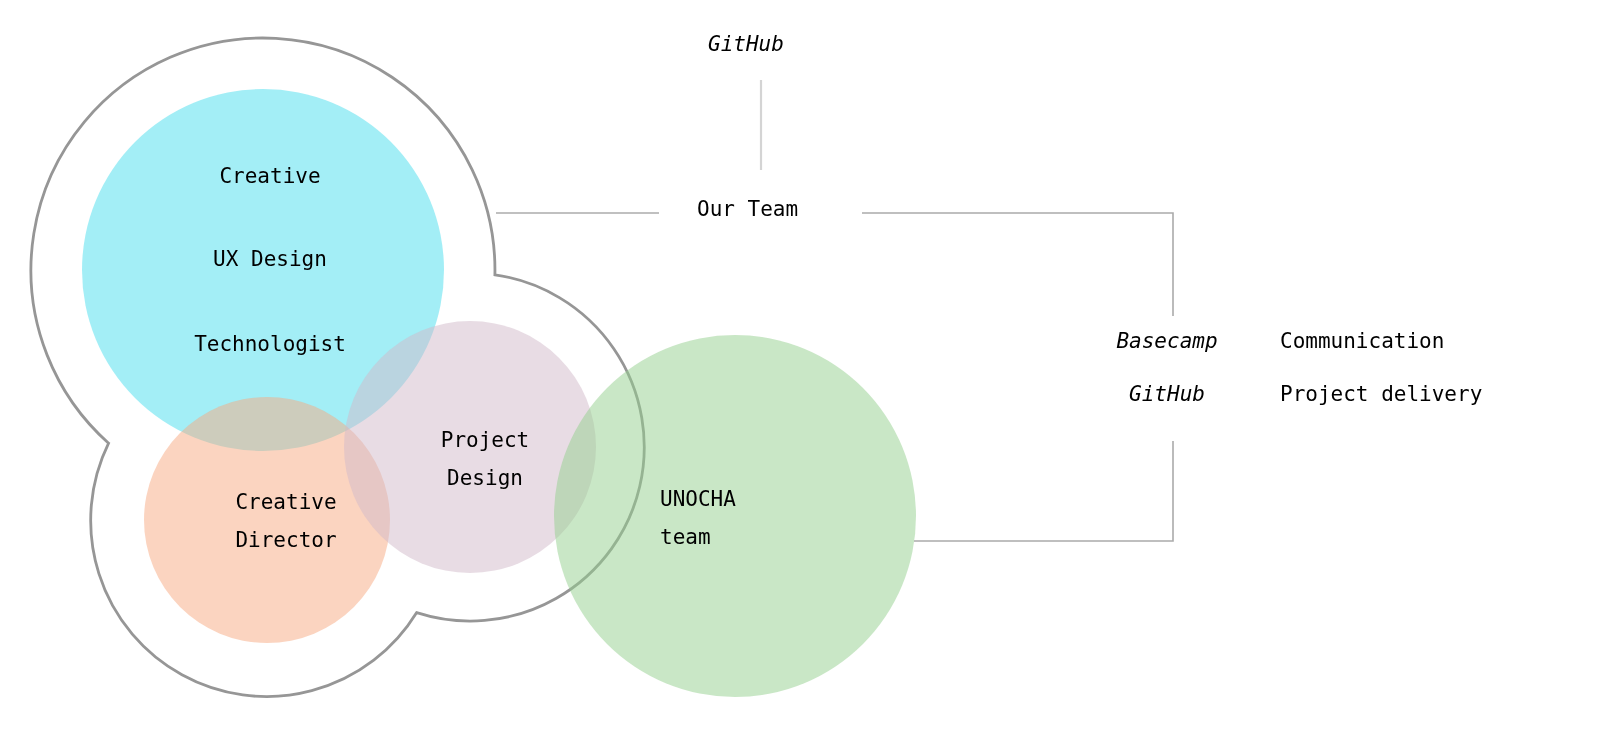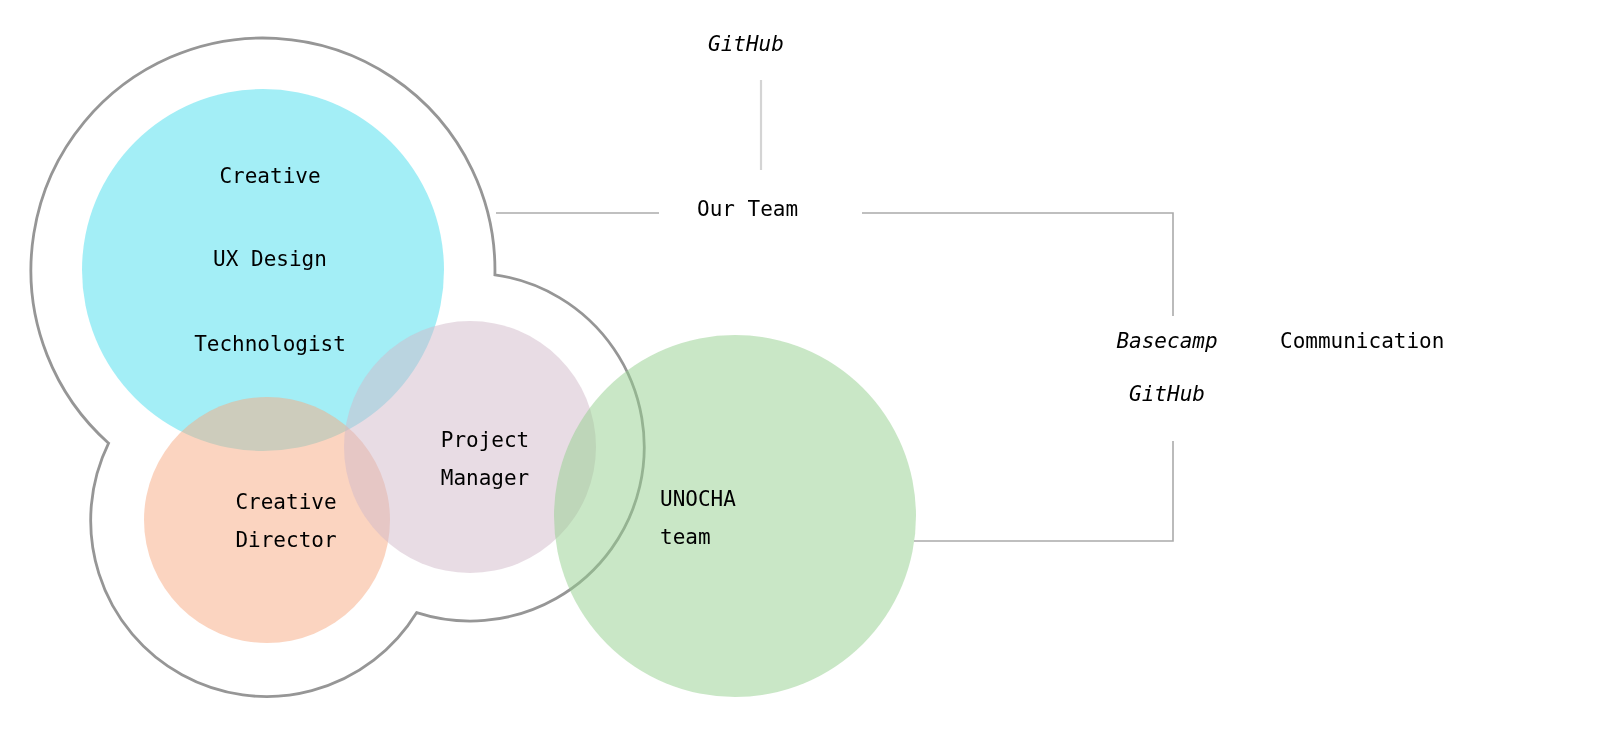--- a/index.html
+++ b/index.html
@@ -74,25 +74,26 @@
   <div class="circle lavender"></div>
   <div class="circle green"></div>
 
   <div class="lbl role-box role-1">Creative</div>
   <div class="lbl role-box role-2">UX Design</div>
   <div class="lbl role-box role-3">Technologist</div>
 
   <div class="lbl creative">Creative
 Director</div>
   <div class="lbl pm">Project
-Manager</div>
+Design</div>
   <div class="lbl unocha">UNOCHA
 team</div>
 
   <div class="lbl github-top it">GitHub</div>
 
   <div class="lbl our-team">Our Team</div>
 
   <div class="lbl tool-col row-1 it">Basecamp</div>
   <div class="lbl desc-col row-1">Communication</div>
   <div class="lbl tool-col row-2 it">GitHub</div>
+  <div class="lbl desc-col row-2">Project delivery</div>
 
 </div>
 
 </body></html>

